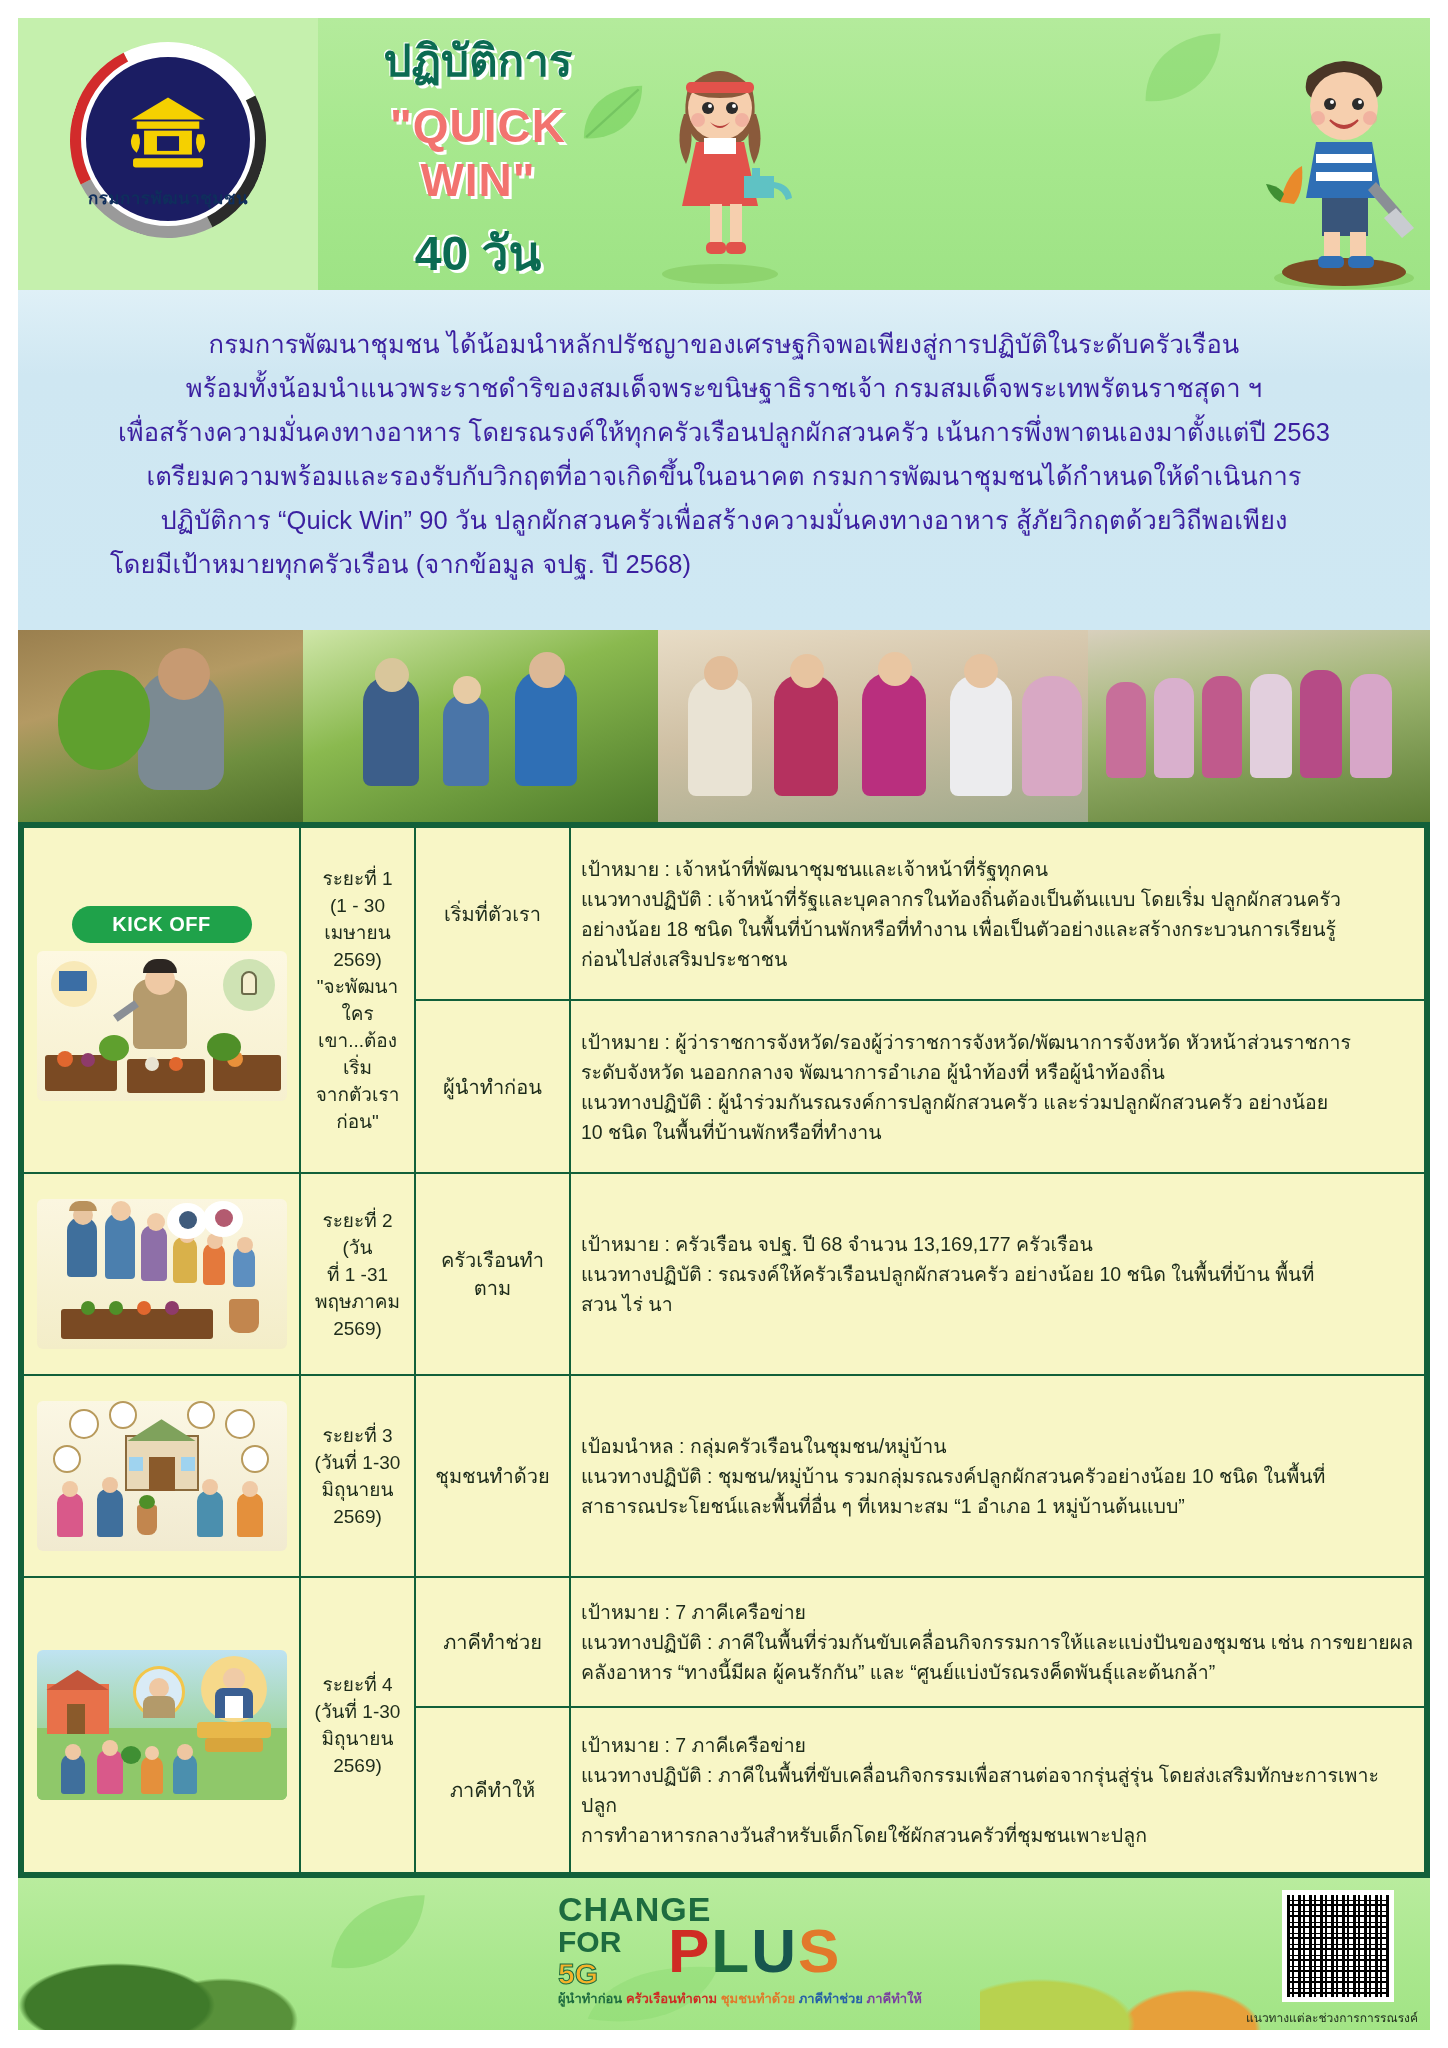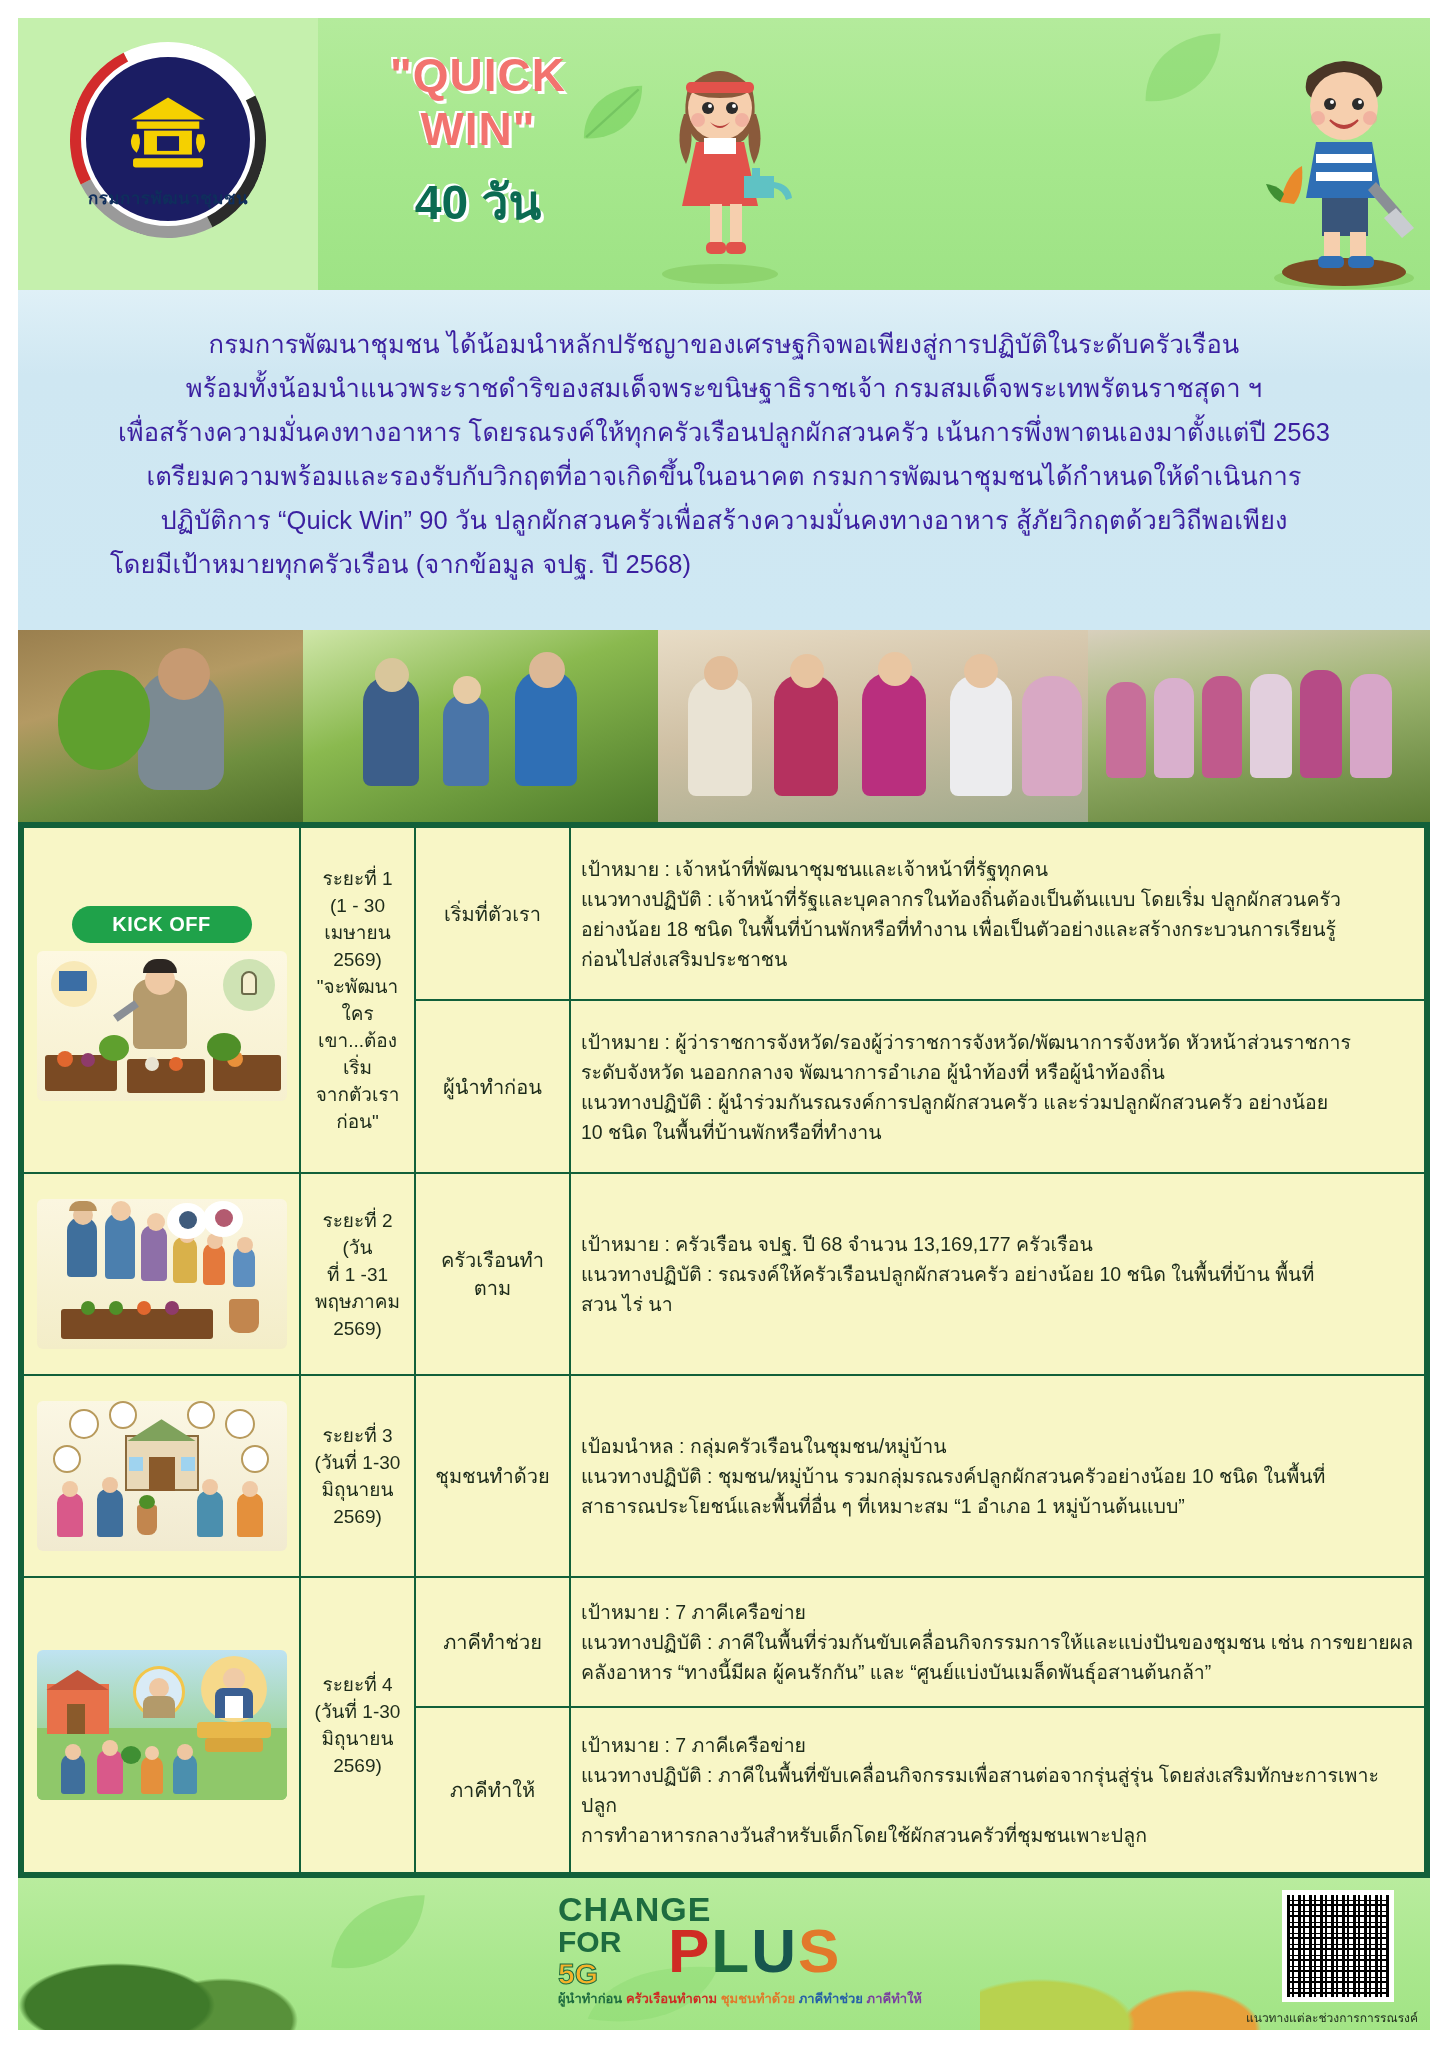--- a/index.html
+++ b/index.html
@@ -257,20 +257,21 @@
 
     <svg class="leaf-deco" style="left:560px;top:62px;width:70px;height:70px;" viewBox="0 0 60 60">
       <path d="M5 50 C5 20 30 5 55 5 C55 35 32 52 5 50 Z" fill="#6fce55"></path>
       <path d="M7 49 L52 8" stroke="#4aa93a" stroke-width="2" fill="none"></path>
     </svg>
     <svg class="leaf-deco" style="left:1120px;top:8px;width:90px;height:90px;opacity:.45;" viewBox="0 0 60 60">
       <path d="M5 50 C5 20 30 5 55 5 C55 35 32 52 5 50 Z" fill="#7ad25f"></path>
     </svg>
 
     <div class="hdr-left">
+      <div class="hdr-op">ปฏิบัติการ</div>
       <div class="hdr-quick">"QUICK WIN"</div>
       <div class="hdr-days">40 วัน</div>
     </div>
 
     <svg class="girl" viewBox="0 0 160 250">
       <ellipse cx="80" cy="238" rx="58" ry="10" fill="#8ed46e"></ellipse>
       <path d="M48 52 q32-34 64 0 q8 36 -8 52 q-24 16 -48 0 q-16-16 -8-52z" fill="#8a5a3b"></path>
       <circle cx="80" cy="72" r="32" fill="#f6cfae"></circle>
       <path d="M48 52 q32-28 64 0 q-6 10 -32 10 q-26 0 -32-10z" fill="#8a5a3b"></path>
       <rect x="46" y="46" width="68" height="11" rx="5" fill="#e2524b"></rect>
@@ -544,21 +545,21 @@
 (วันที่ 1-30
 มิถุนายน
 2569)</span>
         </td>
         <td class="c-name">
           <span>ภาคีทำช่วย</span>
         </td>
         <td class="c-detail">
           <span class="ln">เป้าหมาย : 7 ภาคีเครือข่าย</span>
           <span class="ln">แนวทางปฏิบัติ : ภาคีในพื้นที่ร่วมกันขับเคลื่อนกิจกรรมการให้และแบ่งปันของชุมชน เช่น การขยายผล</span>
-          <span class="ln">คลังอาหาร “ทางนี้มีผล ผู้คนรักกัน” และ “ศูนย์แบ่งบันเมล็ดพันธุ์อสานต้นกล้า”</span>
+          <span class="ln">คลังอาหาร “ทางนี้มีผล ผู้คนรักกัน” และ “ศูนย์แบ่งบัรณรงค็ดพันธุ์และต้นกล้า”</span>
         </td>
       </tr>
       <tr>
         <td class="c-name">
           <span>ภาคีทำให้</span>
         </td>
         <td class="c-detail">
           <span class="ln">เป้าหมาย : 7 ภาคีเครือข่าย</span>
           <span class="ln">แนวทางปฏิบัติ : ภาคีในพื้นที่ขับเคลื่อนกิจกรรมเพื่อสานต่อจากรุ่นสู่รุ่น โดยส่งเสริมทักษะการเพาะปลูก</span>
           <span class="ln">การทำอาหารกลางวันสำหรับเด็กโดยใช้ผักสวนครัวที่ชุมชนเพาะปลูก</span>

